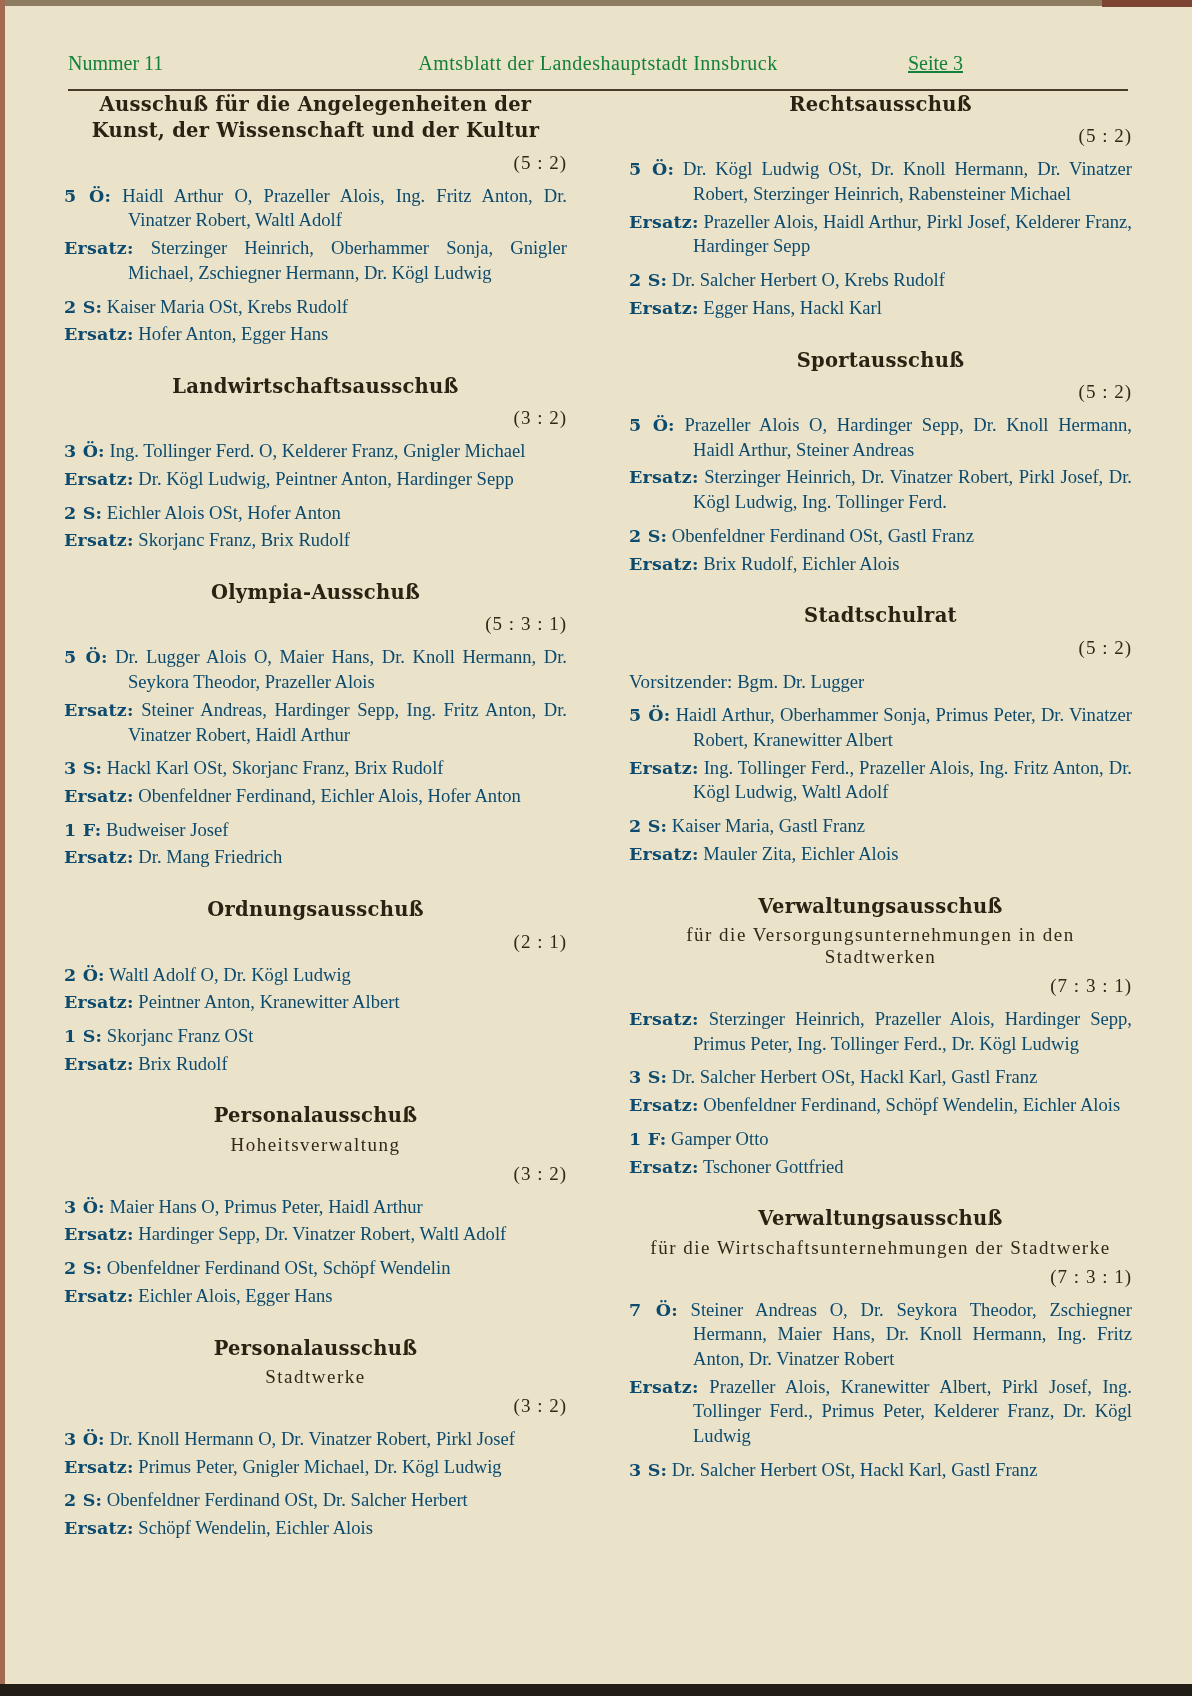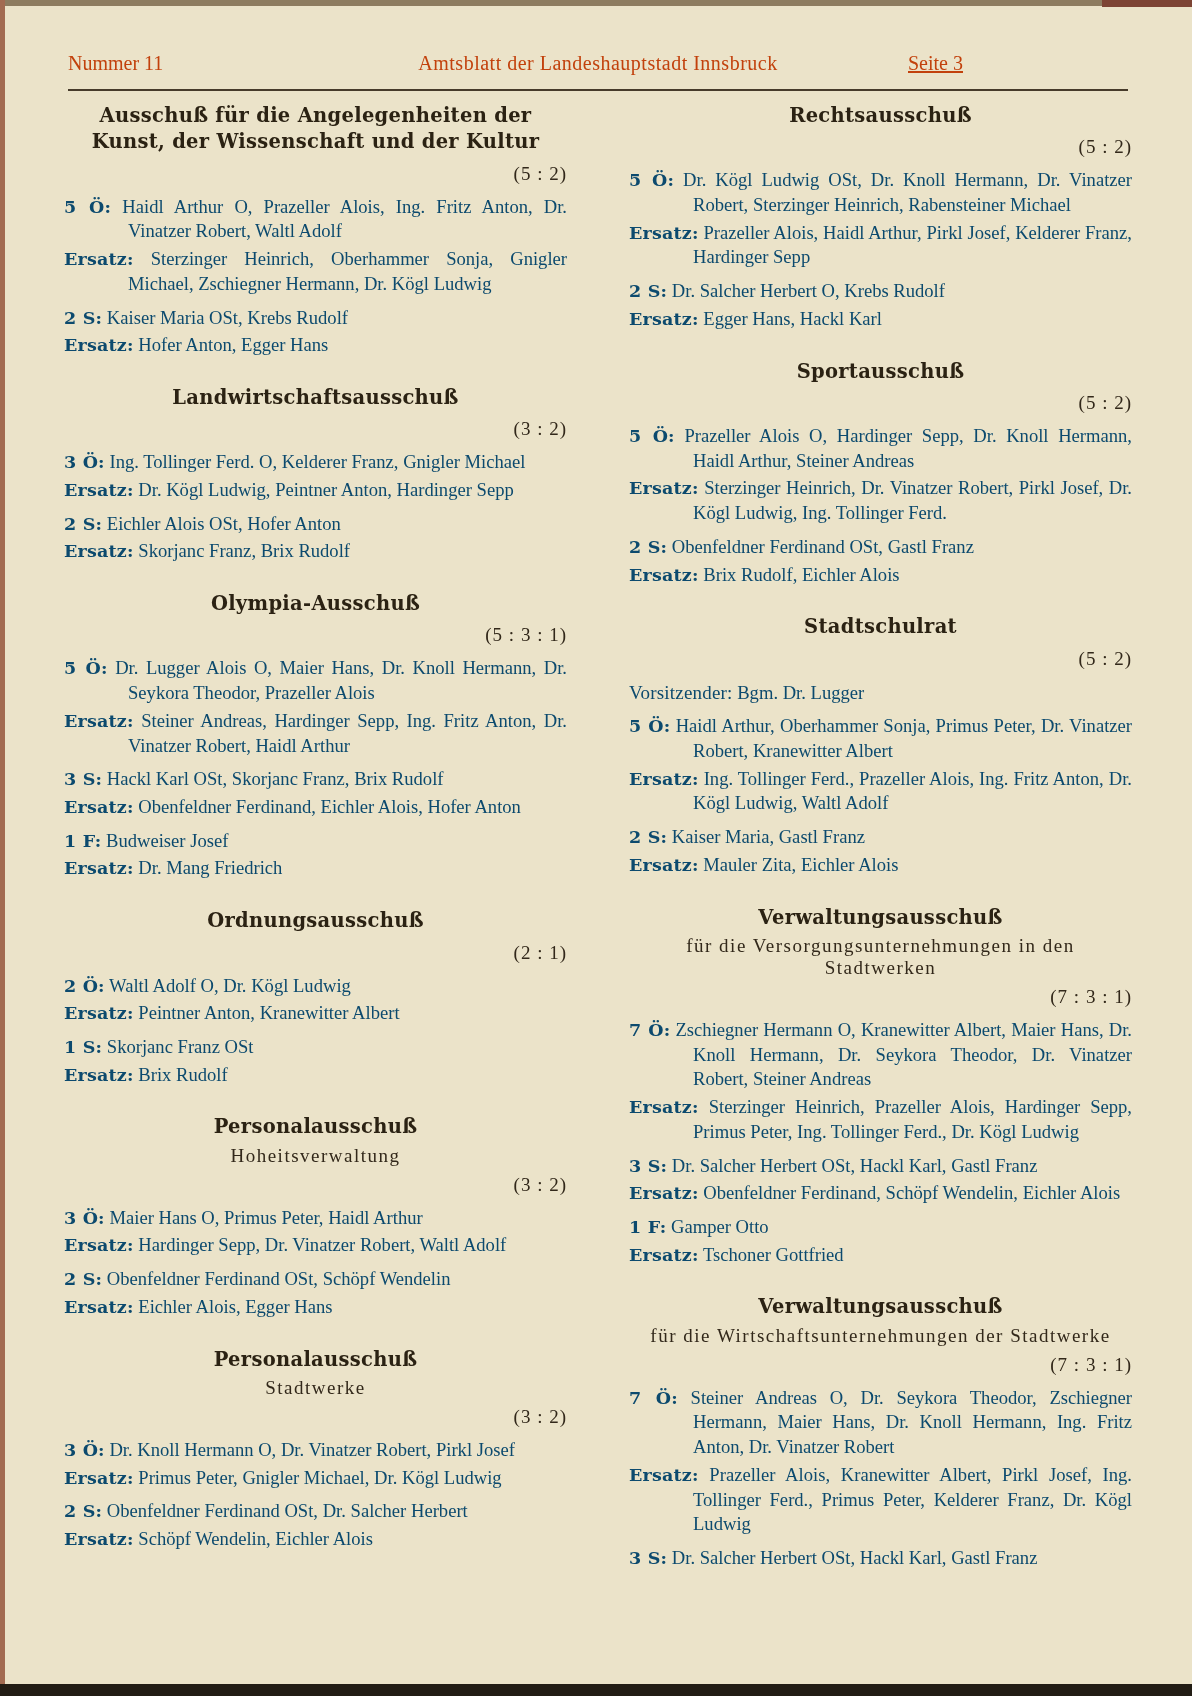--- a/index.html
+++ b/index.html
@@ -14,30 +14,30 @@
   }
   
   .edge-top{position:absolute;top:0;left:0;width:100%;height:6px;background:#8d7c60;}
   .edge-left{position:absolute;top:0;left:0;width:5px;height:100%;background:#a26b51;}
   .edge-bottom{position:absolute;bottom:0;left:0;width:100%;height:12px;background:#221d15;}
   .edge-corner{position:absolute;top:0;right:0;width:90px;height:7px;background:#7d4434;}
 
   .header{
     position:absolute; top:52px; left:68px; right:64px;
     display:flex; align-items:baseline;
-    font-size:20px; color:#c2410c;
+    font-size:20px; color:#15803d;
     border-bottom:2px solid #473b2b;
     padding-bottom:14px;
   }
   .header .h-left{width:220px; text-align:left;}
   .header .h-center{flex:1; text-align:center; letter-spacing:0.5px;}
   .header .h-right{width:220px; text-align:left;text-decoration:underline;}
 
   .content{
-    position:absolute; top:95px; left:64px; right:60px;
+    position:absolute; top:84px; left:64px; right:60px;
     display:flex; gap:62px;
   }
   .col{flex:1; min-width:0;}
 
   .section{margin-top:27px;}
   .section:first-child{margin-top:8px;}
   .sec-title{
     text-align:center;
     font-family:"DejaVu Serif", serif;
     font-weight:700;
@@ -229,21 +229,20 @@
 
   <p class="entry"><span class="lbl">Ersatz:</span> <span class="names">Mauler Zita, Eichler Alois</span></p>
 </div>
   </div>
 
   <div class="section">
     <div class="sec-title">Verwaltungsausschuß</div>
     <div class="sec-subtitle">für die Versorgungsunternehmungen in den Stadtwerken</div>
     <div class="sec-ratio">(7 : 3 : 1)</div>
     <div class="entries">
-  <p class="entry group-start"><span class="lbl">7 Ö:</span> <span class="names">Zschiegner Hermann O, Kranewitter Albert, Maier Hans, Dr. Knoll Hermann, Dr. Seykora Theodor, Dr. Vinatzer Robert, Steiner Andreas</span></p>
 
   <p class="entry"><span class="lbl">Ersatz:</span> <span class="names">Sterzinger Heinrich, Prazeller Alois, Hardinger Sepp, Primus Peter, Ing. Tollinger Ferd., Dr. Kögl Ludwig</span></p>
 
   <p class="entry group-start"><span class="lbl">3 S:</span> <span class="names">Dr. Salcher Herbert OSt, Hackl Karl, Gastl Franz</span></p>
 
   <p class="entry"><span class="lbl">Ersatz:</span> <span class="names">Obenfeldner Ferdinand, Schöpf Wendelin, Eichler Alois</span></p>
 
   <p class="entry group-start"><span class="lbl">1 F:</span> <span class="names">Gamper Otto</span></p>
 
   <p class="entry"><span class="lbl">Ersatz:</span> <span class="names">Tschoner Gottfried</span></p>

